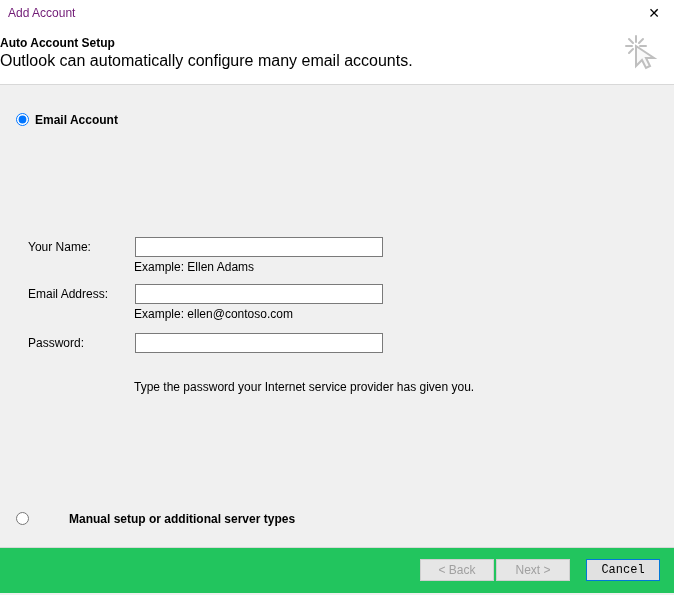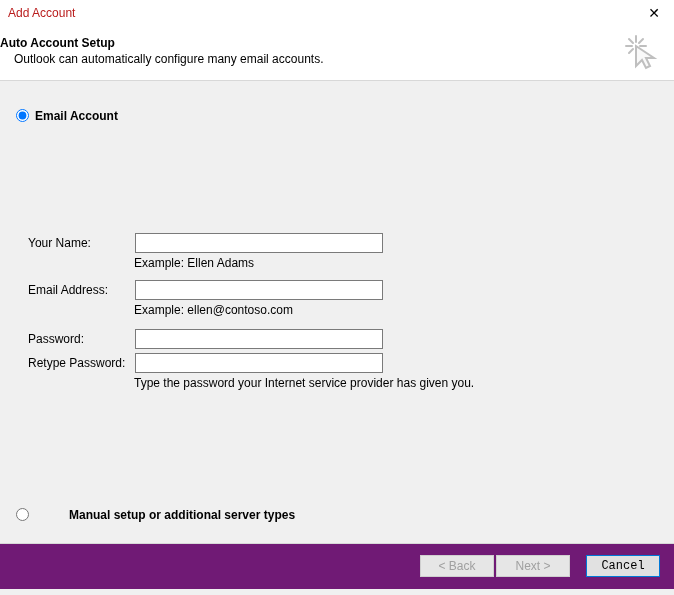--- a/index.html
+++ b/index.html
@@ -19,21 +19,21 @@
   }
   .titlebar {
     height: 28px;
     background: #fff;
     position: relative;
   }
   .titlebar-text {
     position: absolute;
     left: 8px; top: 6px;
     font-size: 12px;
-    color: #b91c1c;
+    color: #701a75;
   }
   .close-btn {
     position: absolute;
     right: 0; top: 0;
     width: 40px; height: 28px;
     text-align: center;
     line-height: 26px;
     font-size: 14px;
     font-family: Arial, sans-serif;
     cursor: pointer;
@@ -42,22 +42,21 @@
     background: #fff;
     padding: 8px 14px 14px 0;
     position: relative;
     border-bottom: 1px solid #d8d8d8;
   }
   .header-title {
     font-weight: bold;
     font-size: 12px;
   }
   .header-sub {
-    font-size: 12px;
-    margin-left: 14px;
+    font-size: 16px;
     margin-top: 2px;
     color: #000;
   }
   .cursor-graphic {
     position: absolute;
     right: 12px; top: 4px;
   }
   .body {
     position: relative;
     background: #f0f0f0;
@@ -97,21 +96,21 @@
     vertical-align: middle;
   }
   .hint {
     position: absolute;
     left: 134px;
     font-size: 12px;
     color: #000000;
   }
   .footer {
     height: 45px;
-    background: #701a75;
+    background: #22c55e;
     position: relative;
   }
   .btn {
     position: absolute;
     top: 11px;
     width: 74px;
     height: 22px;
     font-size: 12px;
     border: 1px solid #adadad;
     background: #e1e1e1;
@@ -175,24 +174,20 @@
       <span class="form-label">Email Address:</span>
       <input type="text" class="text-input" value="" style="">
     </div>
     <div class="hint" style="top:222px;">Example: ellen@contoso.com</div>
 
     <div class="form-row" style="top:248px;">
       <span class="form-label">Password:</span>
       <input type="password" class="text-input" value="" style="">
     </div>
 
-    <div class="form-row" style="top:272px;">
-      <span class="form-label">Retype Password:</span>
-      <input type="password" class="text-input" value="" style="">
-    </div>
     <div class="hint" style="top:295px;">Type the password your Internet service provider has given you.</div>
 
     <div class="radio-row" style="left:16px; top:427px;gap:34px;">
       <input type="radio" name="setup" style="">
       <label>Manual setup or additional server types</label>
     </div>
 
   </div>
 
   <div class="footer">

